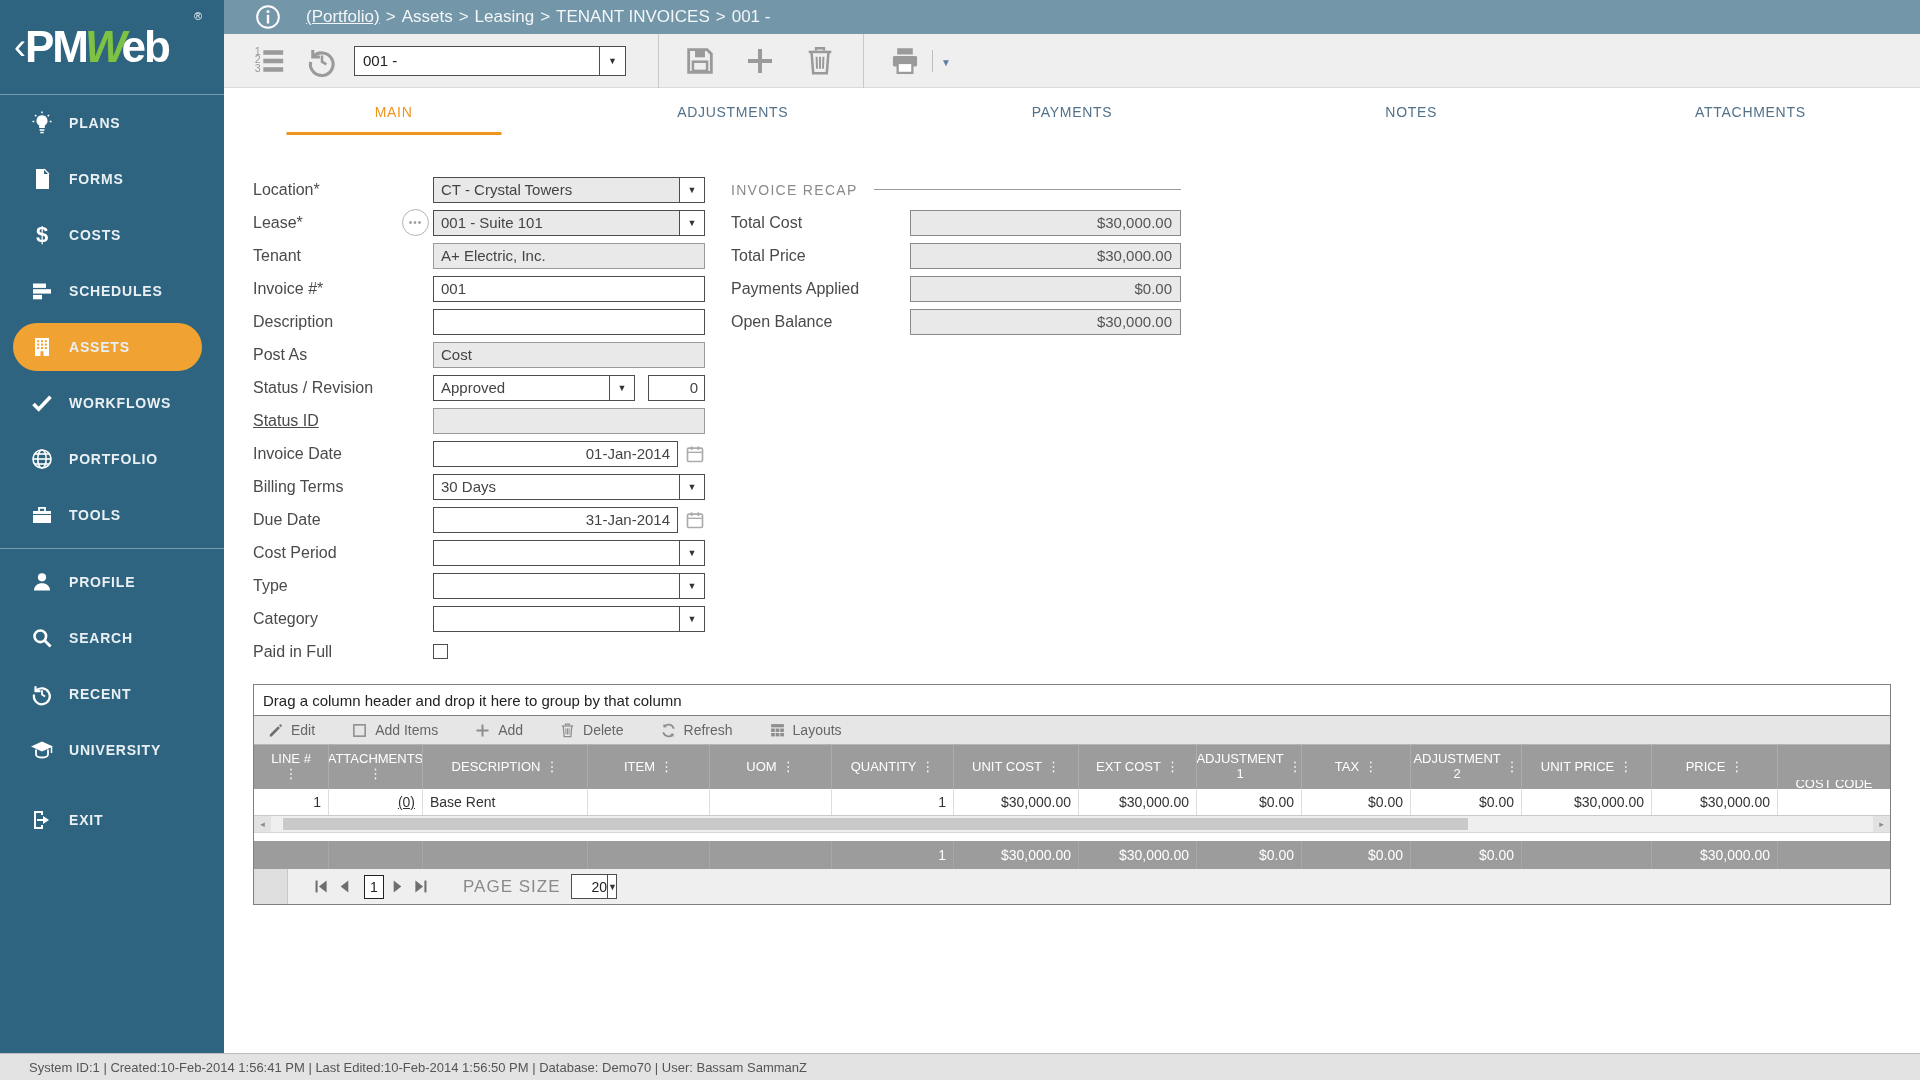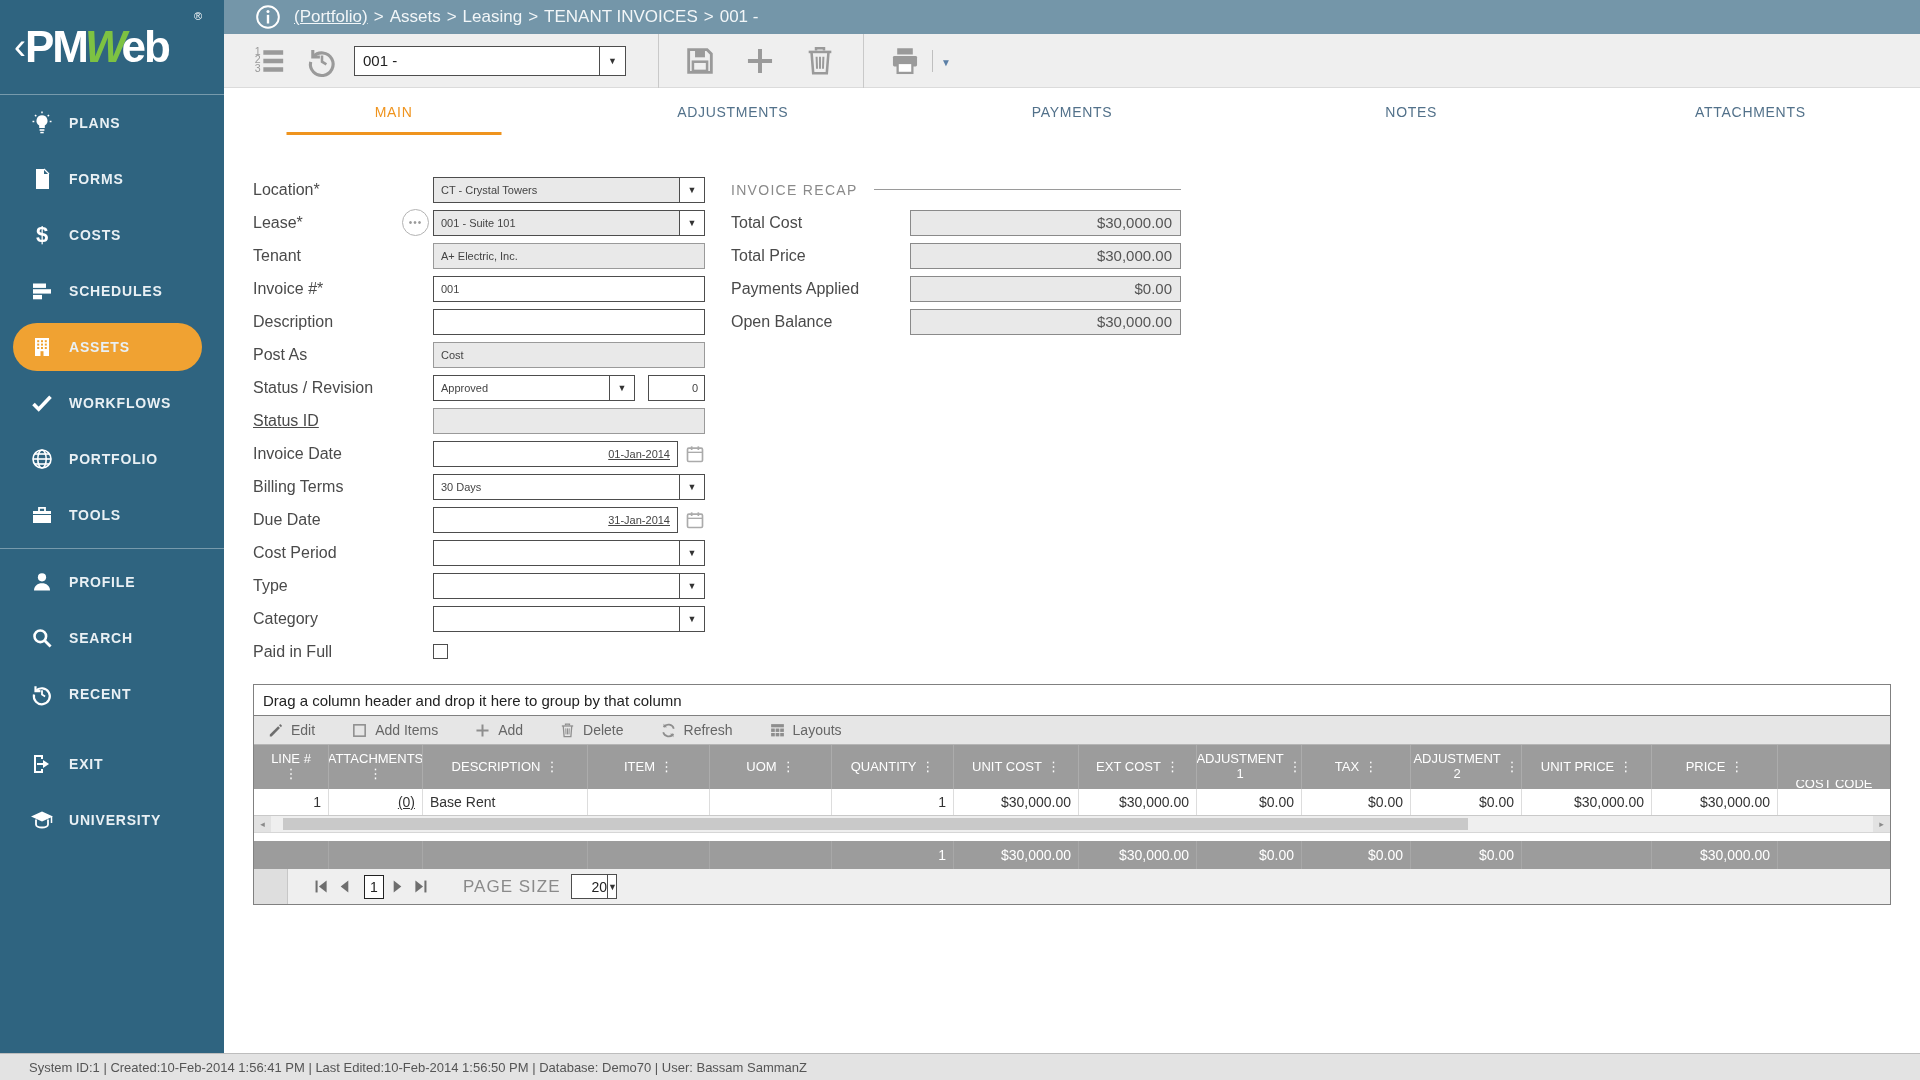--- a/index.html
+++ b/index.html
@@ -19,21 +19,21 @@
   .menu-item .ico { width:24px; height:24px; margin-left:30px; z-index:1; flex-shrink:0; }
   .menu-item .lbl { margin-left:15px; z-index:1; font-size:14px; font-weight:bold; letter-spacing:.8px; color:#E9F0F4; }
   .menu-item.active::before { content:""; position:absolute; left:13px; right:22px; top:4px; bottom:4px; background:#F0A232; border-radius:26px; }
   .menu-div { height:1px; background:rgba(255,255,255,.35); margin:5px 0; flex-shrink:0; }
   .mi-exit { margin-top:14px; }
 
   
   .content { flex:1; display:flex; flex-direction:column; min-width:0; }
   .crumbbar { height:34px; background:#7496A9; display:flex; align-items:center; padding-left:31px; flex-shrink:0; }
   .info-ic { width:26px; height:26px; margin-right:13px; cursor:pointer; }
-  .crumb { font-size:17px; color:#F2F6F8; }
+  .crumb { font-size:17px; color:#F2F6F8;margin-left:12px; }
   .crumb .sep { margin:0 6px; }
   .crumb .lnk { text-decoration:underline; cursor:pointer; }
   .crumb .caps { }
   .toolbar { height:54px; background:#EFEFEF; border-bottom:1px solid #DBDBDB; display:flex; align-items:center; padding-left:28px; flex-shrink:0; }
   .tb-ic { width:34px; height:34px; cursor:pointer; flex-shrink:0; }
   .tb-div { width:1px; height:54px; background:#C9C9C9; flex-shrink:0; }
   .rec-select { width:272px; height:30px; border:1px solid #4d4d4d; background:#fff; display:flex; margin-left:15px; cursor:pointer; }
   .rec-select .v { flex:1; display:flex; align-items:center; padding:0 8px; font-size:15px; color:#222; }
   .rec-select .b { width:26px; border-left:1px solid #4d4d4d; background:#fff; display:flex; align-items:center; justify-content:center; }
   .caret::after { content:"▼"; font-size:9px; color:#333; }
@@ -44,24 +44,24 @@
   .tab { flex:1; display:flex; align-items:center; justify-content:center; font-size:14px; letter-spacing:.7px; color:#52718A; position:relative; cursor:pointer; }
   .tab.active { color:#EF941E; }
   .tab.active::after { content:""; position:absolute; bottom:0; left:50%; transform:translateX(-50%); width:215px; height:3px; background:#EF941E; }
 
   
   .page-body { flex:1; background:#fff; padding:38px 29px 0 29px; overflow:hidden; }
   .form-wrap { position:relative; height:495px; }
   .frow { height:33px; display:flex; align-items:center; position:relative; }
   .flabel { width:180px; font-size:16px; color:#4A4A4A; flex-shrink:0; }
   .flabel.link { text-decoration:underline; cursor:pointer; }
-  .ctl { height:26px; font-size:11px; color:#444; display:flex; align-items:center; }
+  .ctl { height:26px; font-size:15px; color:#444; display:flex; align-items:center; }
   .txt { width:272px; border:1px solid #4d4d4d; background:#fff; padding:0 7px; }
   .txt.ro { border:1px solid #9a9a9a; background:#E9E9E9; }
-  .txt.rt { justify-content:flex-end;text-decoration:underline; }
+  .txt.rt { justify-content:flex-end; }
   .sel { width:272px; border:1px solid #4d4d4d; background:#fff; padding:0; cursor:pointer; }
   .sel .sv { flex:1; align-self:stretch; display:flex; align-items:center; padding:0 7px; overflow:hidden; white-space:nowrap; }
   .sel .sb { width:25px; align-self:stretch; border-left:1px solid #4d4d4d; background:#fff; display:flex; align-items:center; justify-content:center; }
   .sel.ro .sv { background:#E9E9E9; }
   .sel.narrow { width:202px; }
   .revnum { width:57px; margin-left:13px; border:1px solid #4d4d4d; background:#fff; justify-content:flex-end; padding:0 6px; }
   .datefld { width:245px; }
   .cal-ic { width:20px; height:20px; margin-left:7px; cursor:pointer; }
   .more-btn { position:absolute; left:149px; width:27px; height:27px; border-radius:50%; border:1px solid #B3B3B3; background:#fff; color:#9a9a9a; display:flex; align-items:center; justify-content:center; font-size:10px; letter-spacing:1px; cursor:pointer; z-index:2; }
   .chk { width:15px; height:15px; border:1px solid #4d4d4d; background:#fff; cursor:pointer; }
@@ -224,34 +224,34 @@
         <span class="lbl">SEARCH</span>
       </div>
       <div class="menu-item">
         <svg class="ico" viewBox="0 0 24 24">
             <path d="M5.5 4.2v5h5" fill="none" stroke="#fff" stroke-width="2.2"></path>
             <path d="M5.8 9A8 8 0 1 1 4 12.6" fill="none" stroke="#fff" stroke-width="2.2"></path>
             <path d="M12 8.2v4.3l3.1 1.9" fill="none" stroke="#fff" stroke-width="1.8"></path>
           </svg>
         <span class="lbl">RECENT</span>
       </div>
-      <div class="menu-item mi-exit">
-        <svg class="ico" viewBox="0 0 24 24">
-            <path d="M4 3h9v4h-2V5H6v14h5v-2h2v4H4z" fill="#fff"></path>
-            <path d="M13 8l6 4-6 4v-2.9H7v-2.2h6z" fill="#fff"></path>
-          </svg>
-        <span class="lbl">EXIT</span>
-      </div>
       <div class="menu-item">
         <svg class="ico" viewBox="0 0 24 24">
             <path d="M12 3.5L1 8.5l11 5 11-5z" fill="#fff"></path>
             <path d="M6 11.5v5c0 1.7 2.7 3 6 3s6-1.3 6-3v-5" fill="none" stroke="#fff" stroke-width="1.8"></path>
             <line x1="21.5" y1="9" x2="21.5" y2="15" stroke="#fff" stroke-width="1.5"></line>
           </svg>
         <span class="lbl">UNIVERSITY</span>
+      </div>
+      <div class="menu-item mi-exit">
+        <svg class="ico" viewBox="0 0 24 24">
+            <path d="M4 3h9v4h-2V5H6v14h5v-2h2v4H4z" fill="#fff"></path>
+            <path d="M13 8l6 4-6 4v-2.9H7v-2.2h6z" fill="#fff"></path>
+          </svg>
+        <span class="lbl">EXIT</span>
       </div>
     </aside>
 
     <div class="content">
 
       <div class="crumbbar">
         <svg class="info-ic" viewBox="0 0 24 24">
             <circle cx="12" cy="12" r="10" fill="none" stroke="#fff" stroke-width="1.8"></circle>
             <circle cx="12" cy="7" r="1.4" fill="#fff"></circle>
             <rect x="10.9" y="10" width="2.2" height="8" fill="#fff"></rect>

